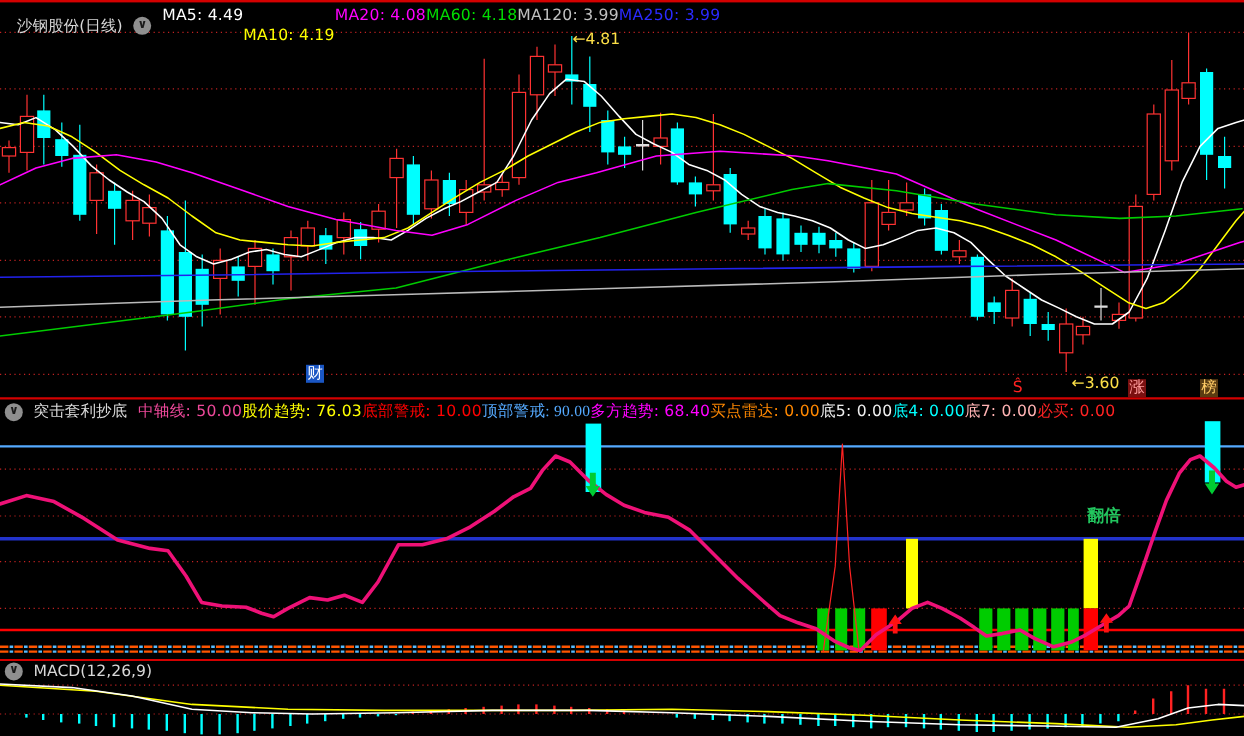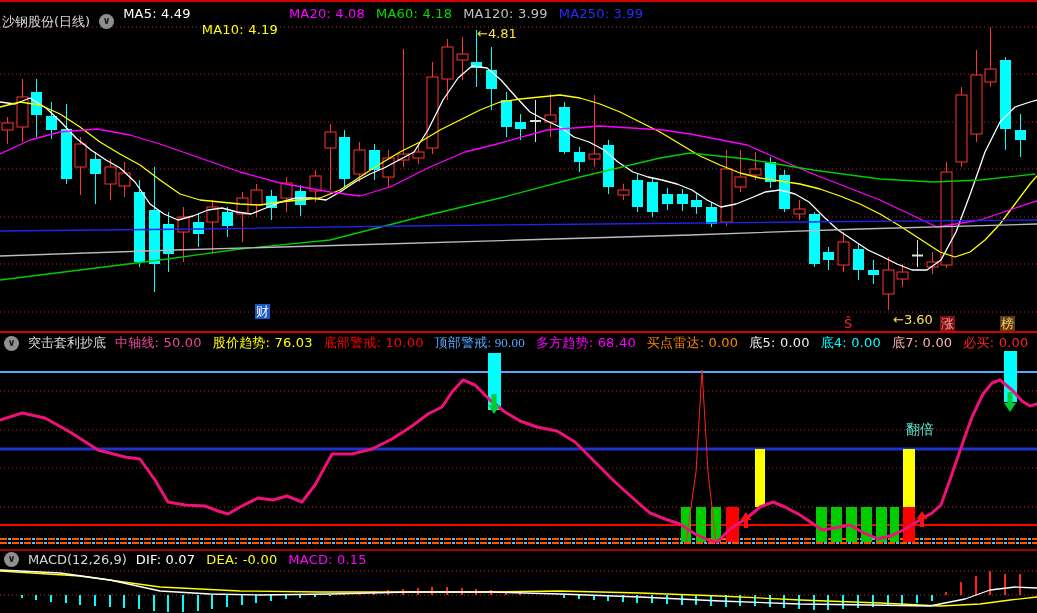--- a/index.html
+++ b/index.html
@@ -5,25 +5,25 @@
   html,body{margin:0;padding:0;background:#000;}
   #app{position:relative;width:1037px;height:613px;background:#000;overflow:hidden;
        border-top:2px solid #d40000;font-family:"DejaVu Sans",sans-serif;}
   #cv{position:absolute;left:0;top:0;}
   .hdr{position:absolute;display:flex;align-items:center;gap:9px;font-size:13px;
        white-space:nowrap;z-index:5;}
   .hdr .ttl{color:#d8d8d8;}
   .chev{display:inline-block;width:15px;height:15px;border-radius:50%;background:#8f8f8f;
         color:#1a1a1a;font-size:10px;line-height:14px;text-align:center;font-weight:bold;
         cursor:pointer;flex:0 0 auto;}
-  .leg{display:flex;gap:11px;}
+  .leg{display:flex;}
   .leg span{letter-spacing:0.2px;}
   .tick{position:absolute;font-size:13px;line-height:15px;padding:0 1px;z-index:4;}
   .plabel{position:absolute;color:#fde047;font-size:13px;z-index:4;}
-  .fanbei{position:absolute;color:#5eead4;font-size:14px;font-weight:normal;z-index:4;}
+  .fanbei{position:absolute;color:#22c55e;font-size:14px;font-weight:bold;z-index:4;}
 </style>
 </head>
 <body>
 
 <div id="app">
 
   <svg id="cv" width="1037" height="613">
       <line x1="0" y1="25" x2="1037" y2="25" stroke="#c22222" stroke-width="1" stroke-dasharray="1 3"></line>
       <line x1="0" y1="72" x2="1037" y2="72" stroke="#c22222" stroke-width="1" stroke-dasharray="1 3"></line>
       <line x1="0" y1="120" x2="1037" y2="120" stroke="#c22222" stroke-width="1" stroke-dasharray="1 3"></line>
@@ -277,21 +277,21 @@
       <line x1="946" y1="593" x2="946" y2="590" stroke="#ff2222" stroke-width="2"></line>
       <line x1="961" y1="593" x2="961" y2="580" stroke="#ff2222" stroke-width="2"></line>
       <line x1="976" y1="593" x2="976" y2="574" stroke="#ff2222" stroke-width="2"></line>
       <line x1="990" y1="593" x2="990" y2="569" stroke="#ff2222" stroke-width="2"></line>
       <line x1="1005" y1="593" x2="1005" y2="572" stroke="#ff2222" stroke-width="2"></line>
       <line x1="1020" y1="593" x2="1020" y2="572" stroke="#ff2222" stroke-width="2"></line>
       <polyline points="0,569 80,574 160,585 240,589 320,590 400,590 480,590 560,589 640,591 720,594 800,598 880,601 940,604 980,602 1010,598 1037,595" fill="none" stroke="#ffff00" stroke-width="1.3" stroke-linejoin="round" stroke-linecap="round"></polyline>
       <polyline points="0,568 60,571 110,578 160,589 210,592 260,593 330,592 410,590 490,590 560,592 640,595 720,599 800,602 870,603 930,604 965,597 990,588 1015,585 1037,586" fill="none" stroke="#ffffff" stroke-width="1.3" stroke-linejoin="round" stroke-linecap="round"></polyline>
     </svg>
 
-  <div class="hdr" style="left:2px;top:4px;">
+  <div class="hdr" style="left:14px;top:4px;">
     <span class="ttl">沙钢股份(日线)</span>
     <span class="chev">∨</span>
     <span class="leg" id="ma-legend">
         <span style="color: rgb(255, 255, 255);">MA5: 4.49</span>
         <span style="color: rgb(255, 255, 0); margin-top: 16px;">MA10: 4.19</span>
         <span style="color: rgb(255, 0, 255);">MA20: 4.08</span>
         <span style="color: rgb(0, 221, 0);">MA60: 4.18</span>
         <span style="color: rgb(192, 192, 192);">MA120: 3.99</span>
         <span style="color: rgb(42, 42, 255);">MA250: 3.99</span>
       </span>
@@ -310,25 +310,20 @@
         <span style="color: rgb(238, 238, 238);">底5: 0.00</span>
         <span style="color: rgb(0, 255, 255);">底4: 0.00</span>
         <span style="color: rgb(255, 179, 179);">底7: 0.00</span>
         <span style="color: rgb(255, 34, 34);">必买: 0.00</span>
       </span>
   </div>
 
   <div class="hdr" style="left:4px;top:550px;">
     <span class="chev">∨</span>
     <span class="ttl">MACD(12,26,9)</span>
-    <span class="leg" id="macd-legend">
-        <span style="color: rgb(255, 255, 255);">DIF: 0.07</span>
-        <span style="color: rgb(255, 255, 0);">DEA: -0.00</span>
-        <span style="color: rgb(255, 0, 255);">MACD: 0.15</span>
-      </span>
   </div>
 
   <div id="overlays">
       <div class="plabel" style="left: 477px; top: 24px;">←4.81</div>
       <div class="plabel" style="left: 893px; top: 310px;">←3.60</div>
       <div class="tick" style="left: 255px; top: 302px; color: rgb(255, 255, 255); background: rgb(26, 86, 196);">财</div>
       <div class="tick" style="left: 843px; top: 314px; color: rgb(255, 34, 34); background: transparent;">Ŝ</div>
       <div class="tick" style="left: 940px; top: 314px; color: rgb(255, 156, 156); background: rgb(122, 16, 16);">涨</div>
       <div class="tick" style="left: 1000px; top: 314px; color: rgb(255, 204, 102); background: rgb(90, 60, 18);">榜</div>
     </div>

